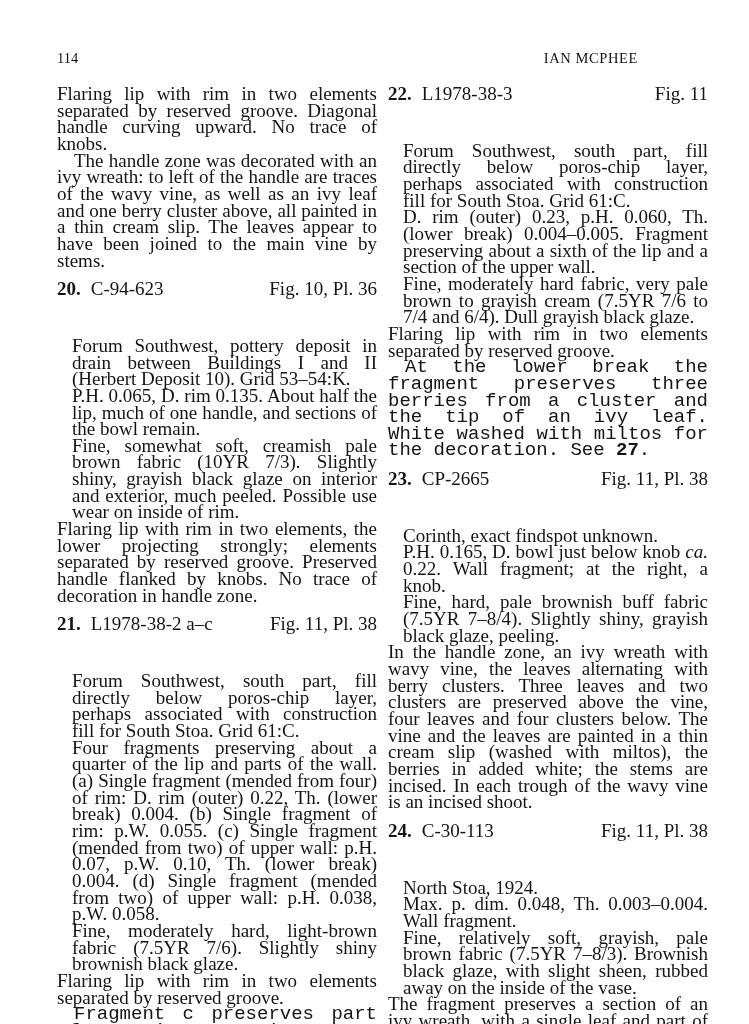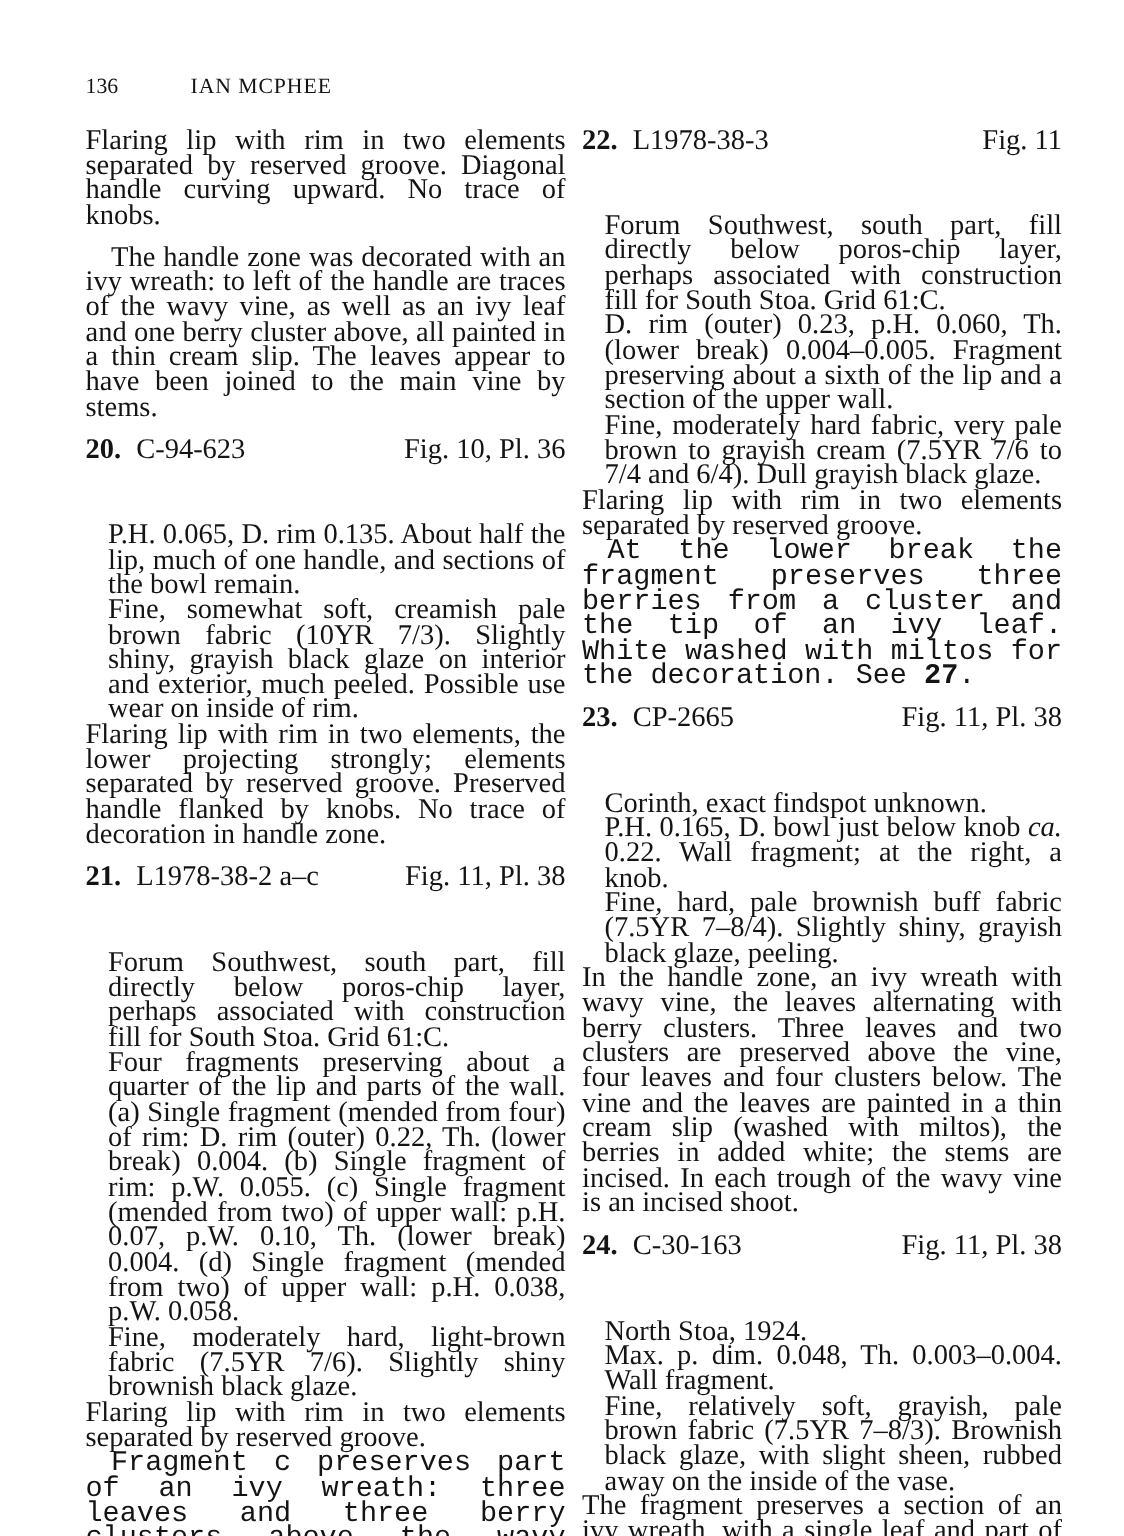--- a/index.html
+++ b/index.html
@@ -12,33 +12,33 @@
     box-sizing:border-box;
     padding:50px 41px 0 57px;
     overflow:hidden;
   }
   .running-header {
     display:flex; align-items:baseline;
     font-size:14.5px;
     margin-bottom:19px;
   }
   .running-header .page-num { width:70px; text-align:left; }
-  .running-header .head-title { flex:1; text-align:left; letter-spacing:0.6px; }
+  .running-header .head-title { flex:1; text-align:right; letter-spacing:0.6px; }
   .running-header .head-spacer { width:70px; }
   .columns { display:flex; gap:11px; }
   .col {
     width:320px;
     font-size:19px;
     line-height:16.65px;
     text-align:justify;
     hyphens:auto;
     -webkit-hyphens:auto;
   }
   .col p { margin:0; }
-  p.para-indent { text-indent:17px;margin-top:11px; }
+  p.para-indent { text-indent:17px; }
   .entry { margin-top:12px; }
   .col > .entry:first-child { margin-top:0; }
   .entry-head {
     display:flex; justify-content:space-between;
     text-align:left;
     margin-bottom:3px;
   }
   .entry-head .num { font-weight:bold; margin-right:10px;text-align:right; }
   .entry-head .eref { white-space:nowrap; }
   .entry-body { margin-left:15px;margin-top:40px; }
@@ -46,37 +46,38 @@
   .desc-follow { text-indent:17px;font-family:Liberation Mono, monospace; }
   b.inline-ref { font-weight:bold; }
   i.inline-it { font-style:italic; }
 </style>
 </head>
 <body>
 
 <div class="page">
 
   <div class="running-header">
-    <span class="page-num">136</span>
+    <span class="page-num">114</span>
     <span class="head-title">IAN MCPHEE</span>
     <span class="head-spacer"></span>
   </div>
 
   <div class="columns">
 
     <div class="col">
       <p>Flaring lip with rim in two elements separated by reserved groove. Diagonal handle curving upward. No trace of knobs.</p>
       <p class="para-indent">The handle zone was decorated with an ivy wreath: to left of the handle are traces of the wavy vine, as well as an ivy leaf and one berry cluster above, all painted in a thin cream slip. The leaves appear to have been joined to the main vine by stems.</p>
 
       <div class="entry">
         <div class="entry-head">
           <span><b class="num">20.</b><span>C-94-623</span></span>
           <span class="eref">Fig. 10, Pl. 36</span>
         </div>
         <div class="entry-body">
+          <p>Forum Southwest, pottery deposit in drain between Buildings I and II (Herbert Deposit 10). Grid 53–54:K.</p>
           <p>P.H. 0.065, D. rim 0.135. About half the lip, much of one handle, and sections of the bowl remain.</p>
           <p>Fine, somewhat soft, creamish pale brown fabric (10YR 7/3). Slightly shiny, grayish black glaze on interior and exterior, much peeled. Possible use wear on inside of rim.</p>
         </div>
         <p class="desc">Flaring lip with rim in two elements, the lower projecting strongly; elements separated by reserved groove. Preserved handle flanked by knobs. No trace of decoration in handle zone.</p>
       </div>
 
       <div class="entry">
         <div class="entry-head">
           <span><b class="num">21.</b><span>L1978-38-2 a–c</span></span>
           <span class="eref">Fig. 11, Pl. 38</span>
@@ -115,21 +116,21 @@
         <div class="entry-body">
           <p>Corinth, exact findspot unknown.</p>
           <p><span>P.H. 0.165, D. bowl just below knob</span> <i class="inline-it">ca.</i> <span>0.22. Wall fragment; at the right, a knob.</span></p>
           <p>Fine, hard, pale brownish buff fabric (7.5YR 7–8/4). Slightly shiny, grayish black glaze, peeling.</p>
         </div>
         <p class="desc">In the handle zone, an ivy wreath with wavy vine, the leaves alternating with berry clusters. Three leaves and two clusters are preserved above the vine, four leaves and four clusters below. The vine and the leaves are painted in a thin cream slip (washed with miltos), the berries in added white; the stems are incised. In each trough of the wavy vine is an incised shoot.</p>
       </div>
 
       <div class="entry">
         <div class="entry-head">
-          <span><b class="num">24.</b><span>C-30-163</span></span>
+          <span><b class="num">24.</b><span>C-30-113</span></span>
           <span class="eref">Fig. 11, Pl. 38</span>
         </div>
         <div class="entry-body">
           <p>North Stoa, 1924.</p>
           <p>Max. p. dim. 0.048, Th. 0.003–0.004. Wall fragment.</p>
           <p>Fine, relatively soft, grayish, pale brown fabric (7.5YR 7–8/3). Brownish black glaze, with slight sheen, rubbed away on the inside of the vase.</p>
         </div>
         <p class="desc">The fragment preserves a section of an ivy wreath, with a single leaf and part of a berry cluster above the wavy vine, two leaves and a berry cluster below. Thin cream slip, washed with miltos, for the main vine, as well as the ivy leaves and berries; incision for the side stems.</p>
       </div>
 

